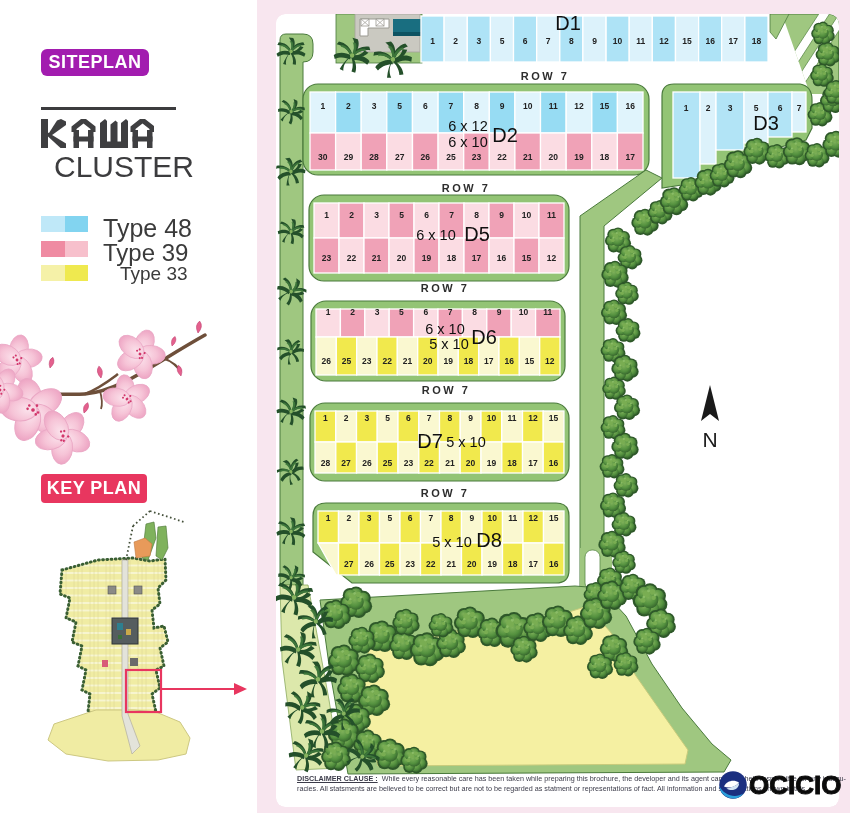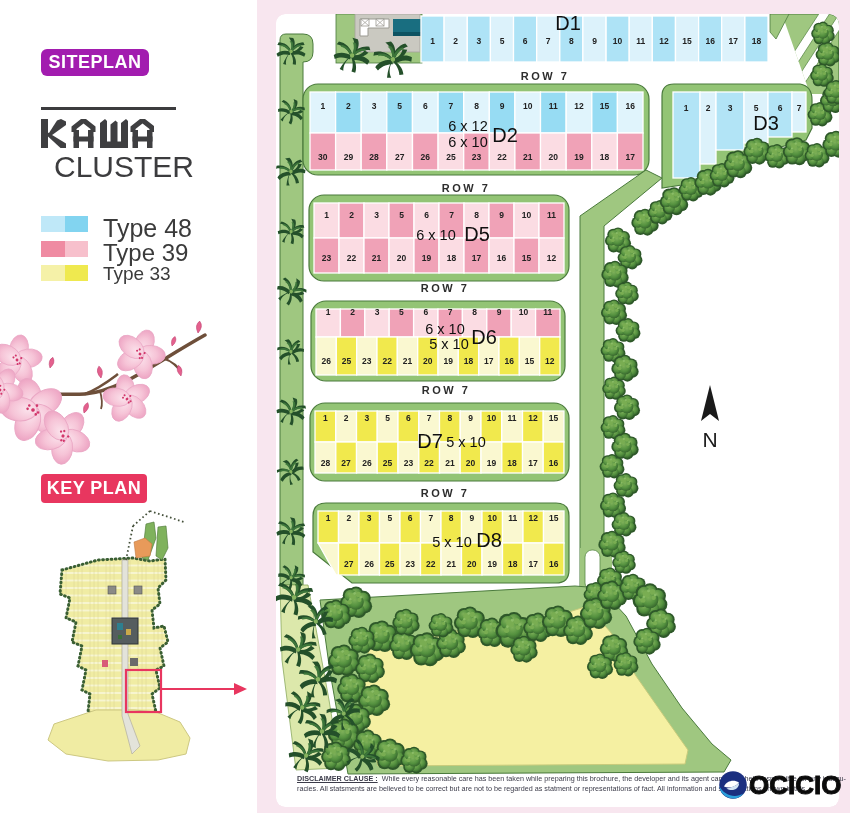--- a/index.html
+++ b/index.html
@@ -46,21 +46,21 @@
 
 <div class="abs" style="left:40px;top:150px;font-size:30px;color:#3c3c3e;letter-spacing:0px;margin-left:14px;">CLUSTER</div>
 
 <div class="abs" style="left:41px;top:216px;width:47px;height:16px;background:linear-gradient(90deg,#bfe8f8 50%,#82d4f0 50%);"></div>
 <div class="abs" style="left:103px;top:214px;font-size:25px;color:#3b3b3b;">Type 48</div>
 
 <div class="abs" style="left:41px;top:241px;width:47px;height:16px;background:linear-gradient(90deg,#ef8ba2 50%,#f7c0cc 50%);"></div>
 <div class="abs" style="left:103px;top:239px;font-size:24px;color:#3b3b3b;">Type 39</div>
 
 <div class="abs" style="left:41px;top:265px;width:47px;height:16px;background:linear-gradient(90deg,#f5f1a8 50%,#efe94f 50%);"></div>
-<div class="abs" style="left:103px;top:263px;font-size:19px;color:#3b3b3b;">Type 33</div>
+<div class="abs" style="left:120px;top:263px;font-size:19px;color:#3b3b3b;">Type 33</div>
 
 <svg width="225" height="150" viewBox="0 0 225 150" style="position:absolute;left:0px;top:318px">
 <defs>
 <radialGradient id="pet" cx="50%" cy="75%" r="75%">
 <stop offset="0" stop-color="#fbe3ec"></stop>
 <stop offset="0.6" stop-color="#f6c4d7"></stop>
 <stop offset="1" stop-color="#eda4c3"></stop>
 </radialGradient>
 <g id="flw">
 <g fill="url(#pet)" stroke="#eaa8c5" stroke-width="0.6">

